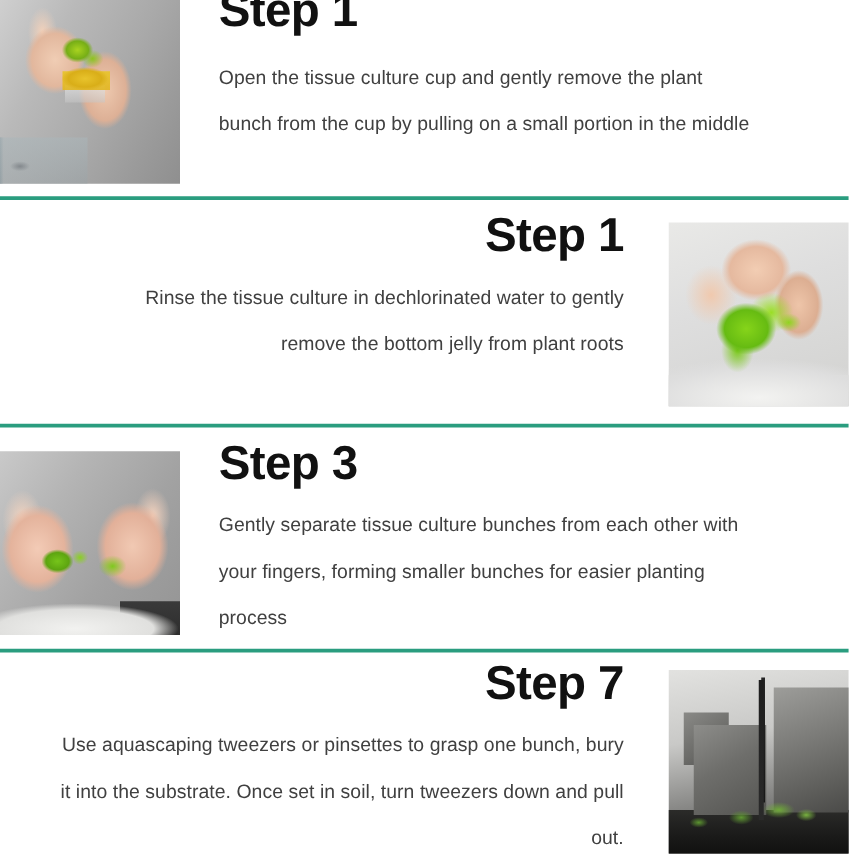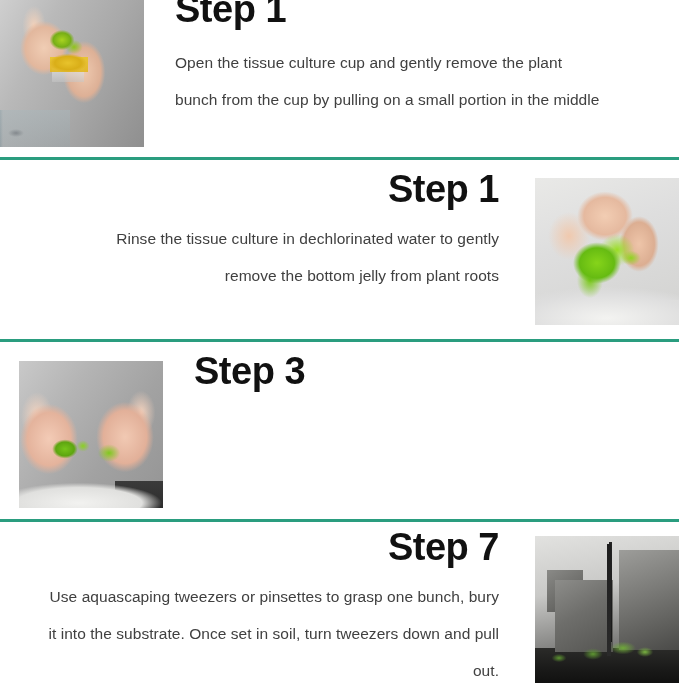--- a/index.html
+++ b/index.html
@@ -197,25 +197,26 @@
       <div class="photo photo-right ph2" style="top:18px;"></div>
       <div class="text-col right-img" style="top:8px; width:434px;">
         <h2 class="step-title">Step 1</h2>
         <p class="step-body" style="margin-top:10px;">Rinse the tissue culture in dechlorinated water to gently remove the bottom jelly from plant roots</p>
       </div>
     </div>
   </section>
 
   <div class="divider" style="top:339px;"></div>
 
-  <section class="step" style="top:342px; height:177px;padding-left:19px;">
+  <section class="step" style="top:342px; height:177px;">
     <div class="step-inner">
       <div class="photo photo-left ph3" style="top:19px;"></div>
       <div class="text-col left-img" style="top:8px;">
         <h2 class="step-title">Step 3</h2>
+        <p class="step-body" style="margin-top:10px; width:430px;">Gently separate tissue culture bunches from each other with your fingers, forming smaller bunches for easier planting process</p>
       </div>
     </div>
   </section>
 
   <div class="divider" style="top:519px;"></div>
 
   <section class="step" style="top:522px; height:161px;">
     <div class="step-inner">
       <div class="photo photo-right ph4" style="top:14px;"></div>
       <div class="text-col right-img" style="top:4px; left:45px; width:454px;">

